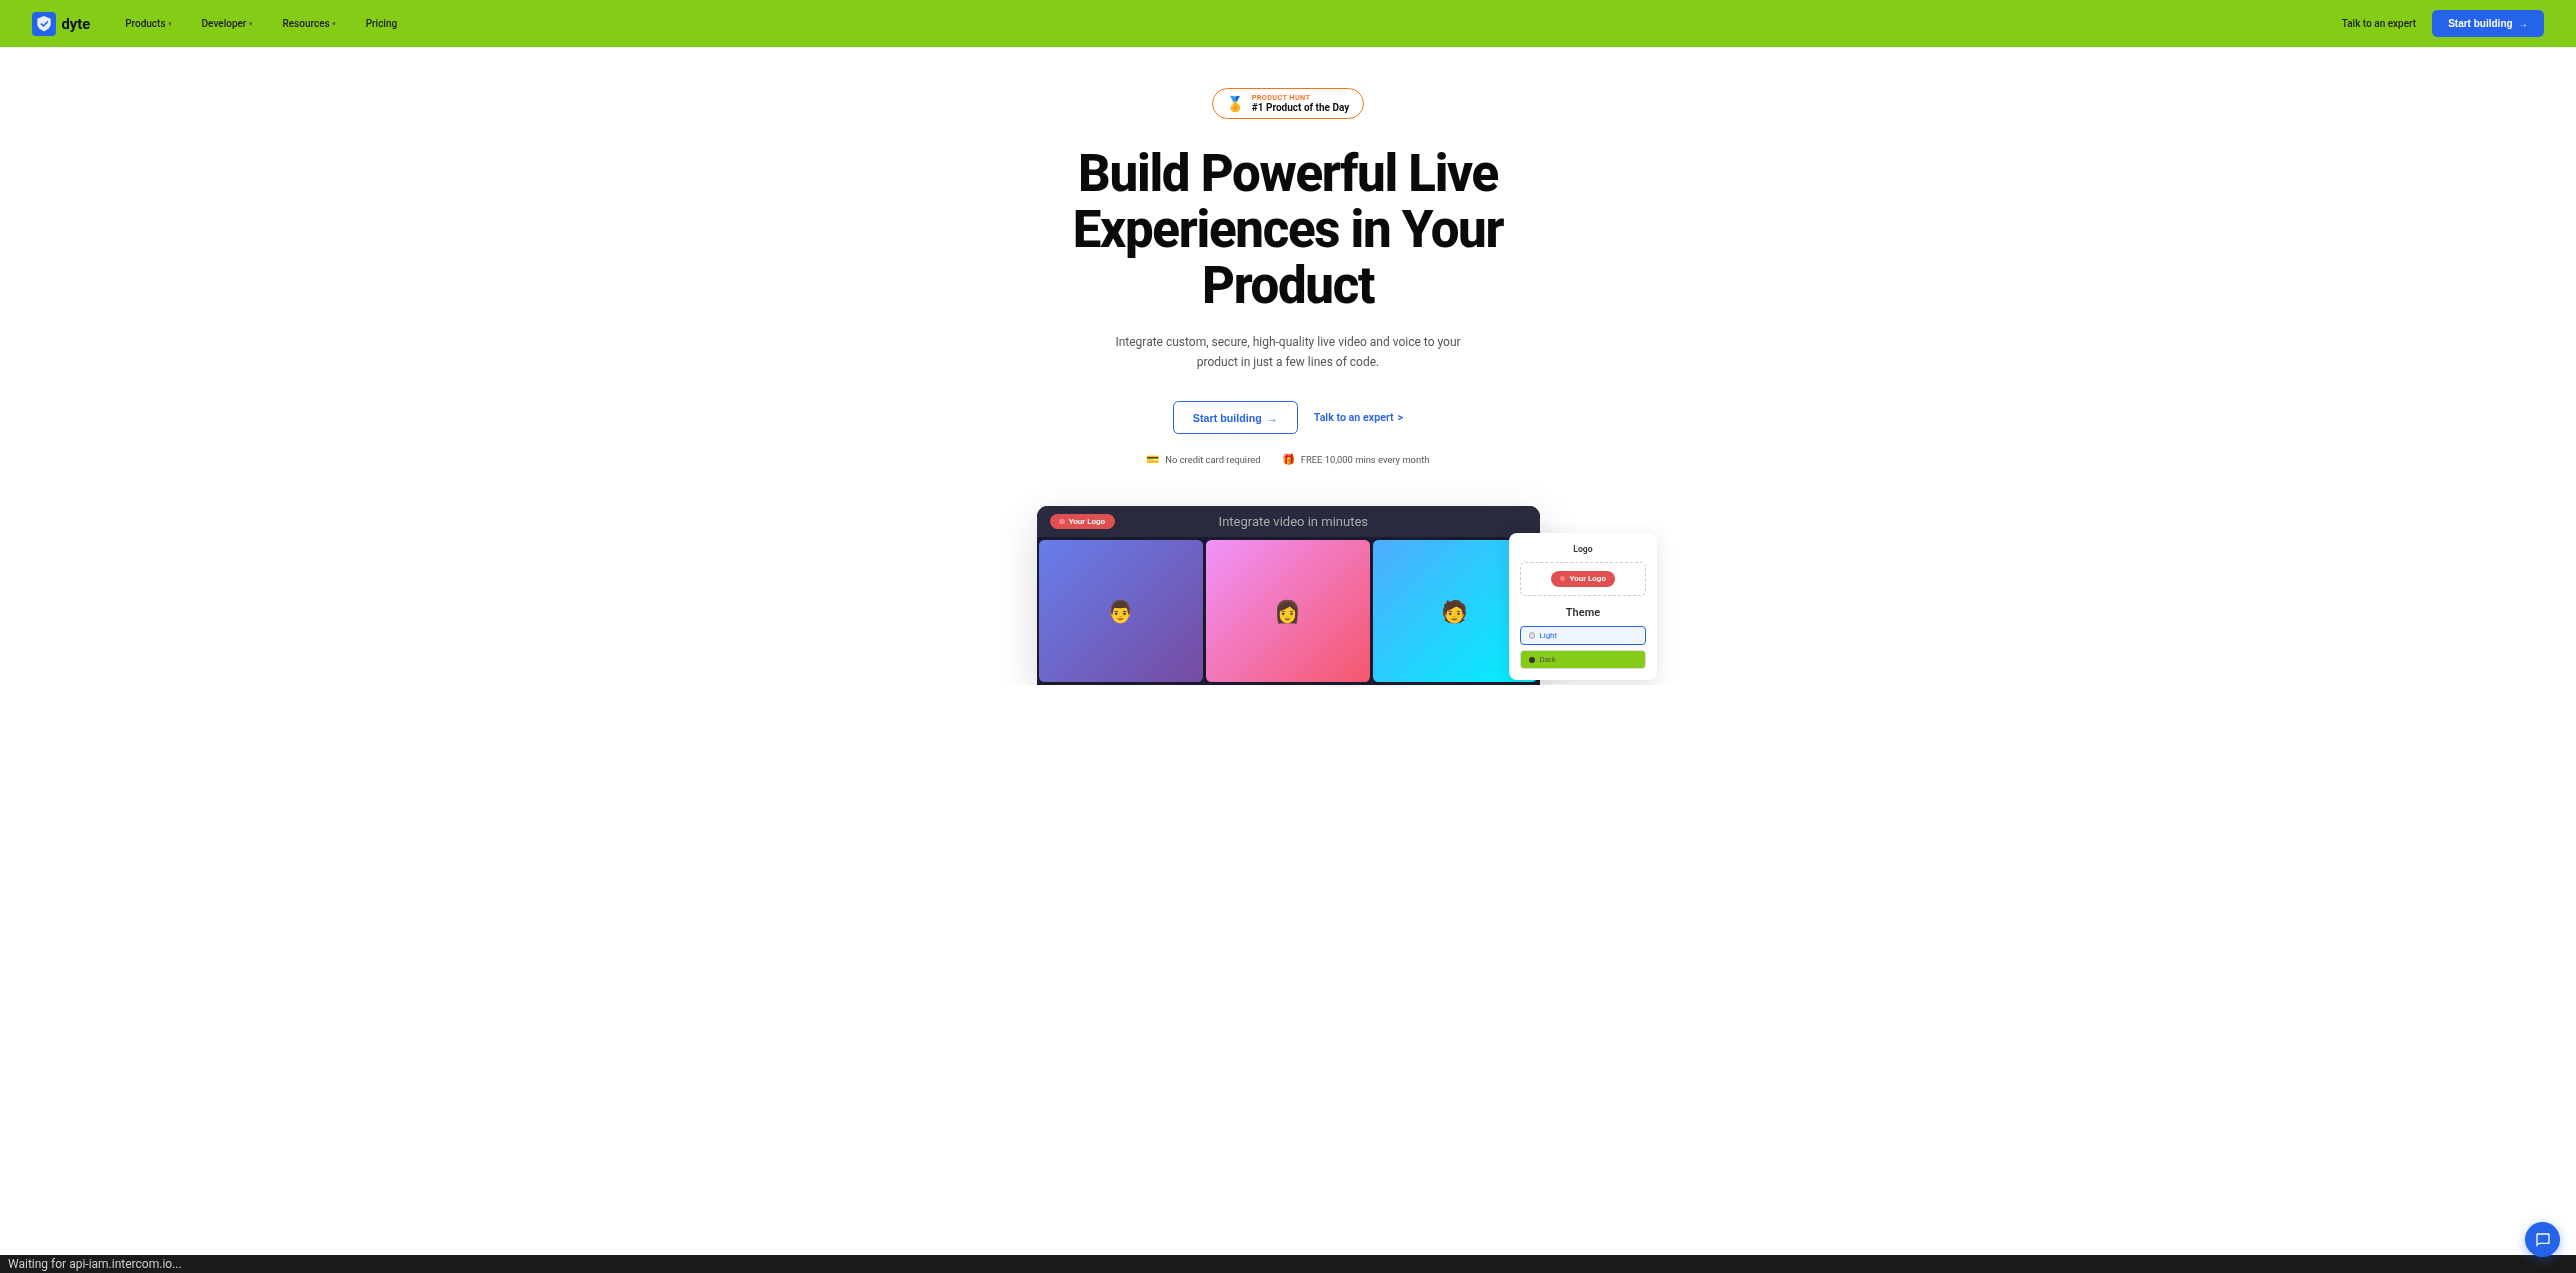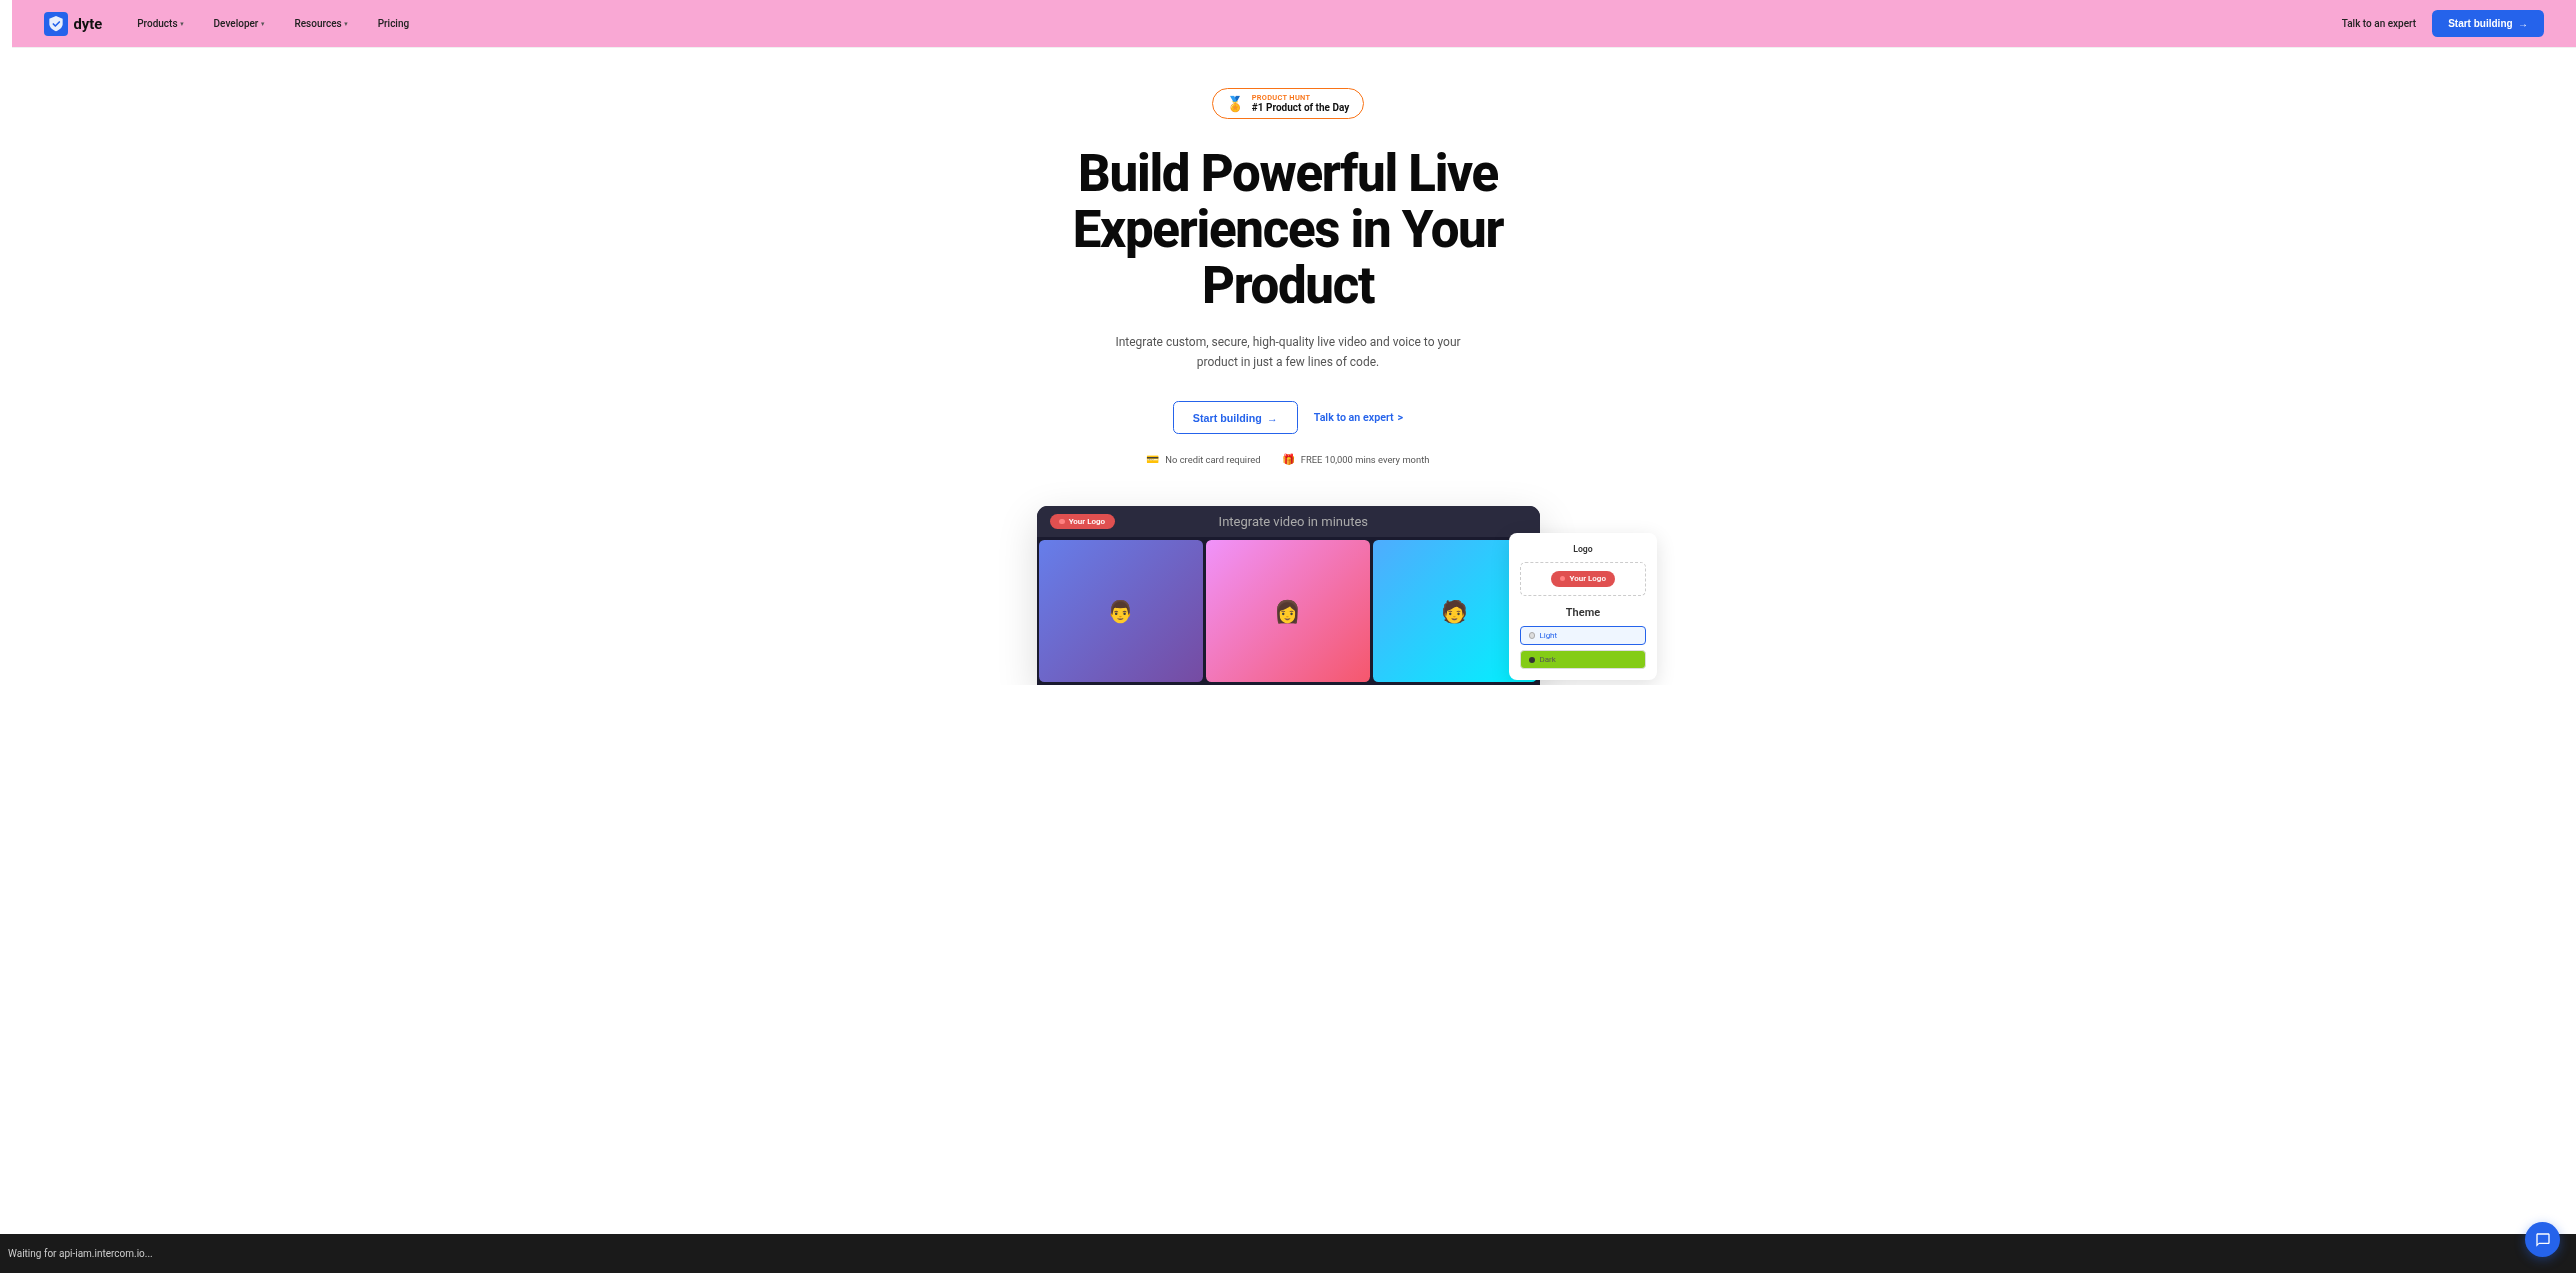--- a/index.html
+++ b/index.html
@@ -15,25 +15,24 @@
     }
 
     
     nav {
       display: flex;
       align-items: center;
       justify-content: space-between;
       padding: 0 32px;
       height: 48px;
       border-bottom: 0.7px solid #f0f0f0;
-      background: #f9a8d4;
+      background: #84cc16;
       position: sticky;
       top: 0;
       z-index: 100;
-      margin-left: 12px;
     }
 
     .nav-left {
       display: flex;
       align-items: center;
       gap: 27px;
     }
 
     .logo {
       display: flex;
@@ -374,22 +373,22 @@
     }
 
     
     .status-bar {
       position: fixed;
       bottom: 0;
       left: 0;
       width: 100%;
       background: #1a1a1a;
       color: #ccc;
-      font-size: 10px;
-      padding: 14px 8px;
+      font-size: 12px;
+      padding: 2px 8px;
       z-index: 200;
     }
 
     
     .chat-btn {
       position: fixed;
       bottom: 16px;
       right: 16px;
       width: 35px;
       height: 35px;

